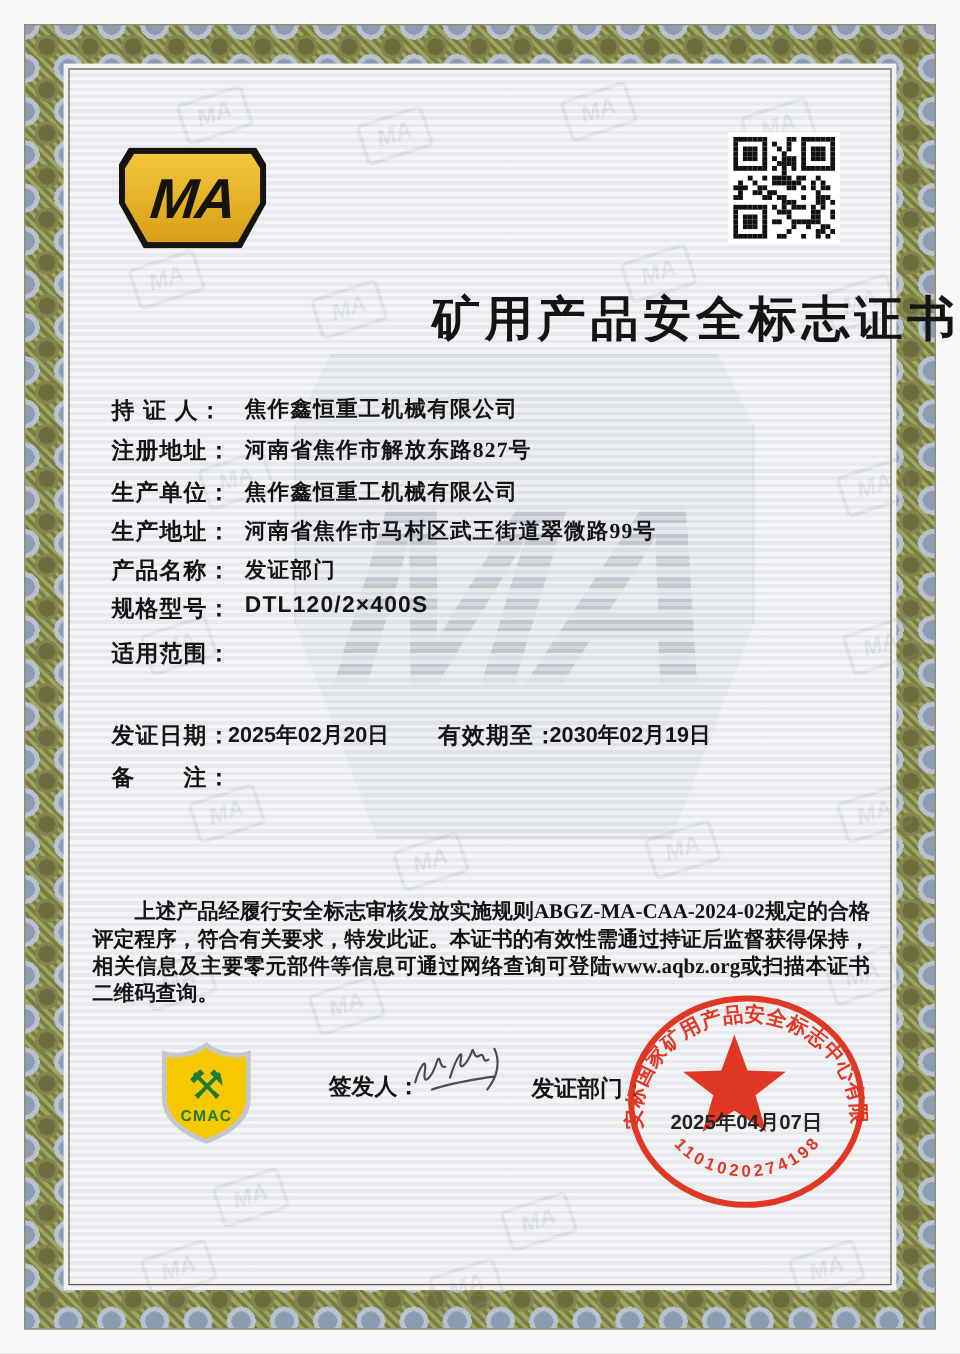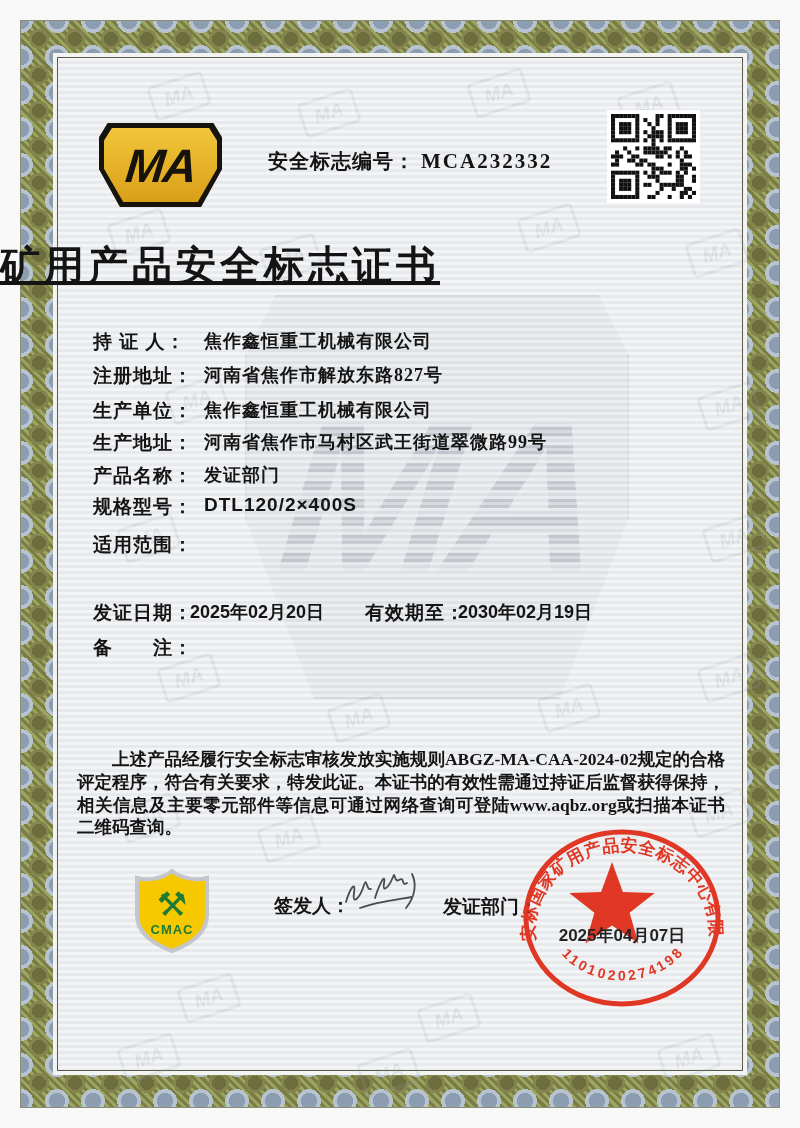--- a/index.html
+++ b/index.html
@@ -41,22 +41,22 @@
     display:flex;align-items:center;justify-content:center;}
   .ma-inner span{font:italic 900 47px "Liberation Sans",sans-serif;letter-spacing:-2px;
     color:#16120c;transform:skewX(-6deg);}
   
   .cert-no{position:absolute;left:268px;top:148px;z-index:2;
     font:700 20px "Liberation Serif",serif;letter-spacing:1px;}
   .cert-no .val{font-size:21px;letter-spacing:2px;margin-left:6px;}
   .qr-box{position:absolute;left:607px;top:110px;width:93px;height:93px;background:#fff;z-index:2;
     display:flex;align-items:center;justify-content:center;}
   
-  .title{position:absolute;left:0;top:238px;width:100%;text-align:left;z-index:2;
-    font:900 40px "Liberation Serif",serif;letter-spacing:4px;text-decoration:underline;}
+  .title{position:absolute;left:0;top:238px;width:100%;text-align:right;z-index:2;
+    font:900 40px "Liberation Serif",serif;letter-spacing:4px;}
   
   .frow{position:absolute;left:0;width:100%;height:26px;z-index:2;}
   .flabel{position:absolute;left:93px;font:700 19px "Liberation Sans",sans-serif;letter-spacing:1px;}
   .fvalue{position:absolute;left:180px;font:700 18px "Liberation Serif",serif;letter-spacing:1px;margin-left:24px;}
   .fvalue.num{font-family:"Liberation Sans",sans-serif;font-size:19px;}
   .frow.wide .fvalue{left:300px;}
   
   .vlabel2{position:absolute;left:365px;font:700 19px "Liberation Sans",sans-serif;letter-spacing:1px;}
   .vval1{position:absolute;left:190px;font:700 18px "Liberation Sans",sans-serif;}
   .vval2{position:absolute;left:458px;font:700 18px "Liberation Sans",sans-serif;}
@@ -110,23 +110,20 @@
   <div class="texture"></div>
 
   <div class="ma-badge">
     <div class="ma-outer">
       <div class="ma-inner">
         <span>MA</span>
       </div>
     </div>
   </div>
 
-  <div class="cert-no">
-    <span>安全标志编号：</span><span class="val">MCA232332</span>
-  </div>
 
   <div class="qr-box">
     <svg id="qr" width="85" height="85" viewBox="0 0 84 84">
         <rect x="0" y="0" width="4" height="4" fill="#111"></rect>
         <rect x="4" y="0" width="4" height="4" fill="#111"></rect>
         <rect x="8" y="0" width="4" height="4" fill="#111"></rect>
         <rect x="12" y="0" width="4" height="4" fill="#111"></rect>
         <rect x="16" y="0" width="4" height="4" fill="#111"></rect>
         <rect x="20" y="0" width="4" height="4" fill="#111"></rect>
         <rect x="24" y="0" width="4" height="4" fill="#111"></rect>

